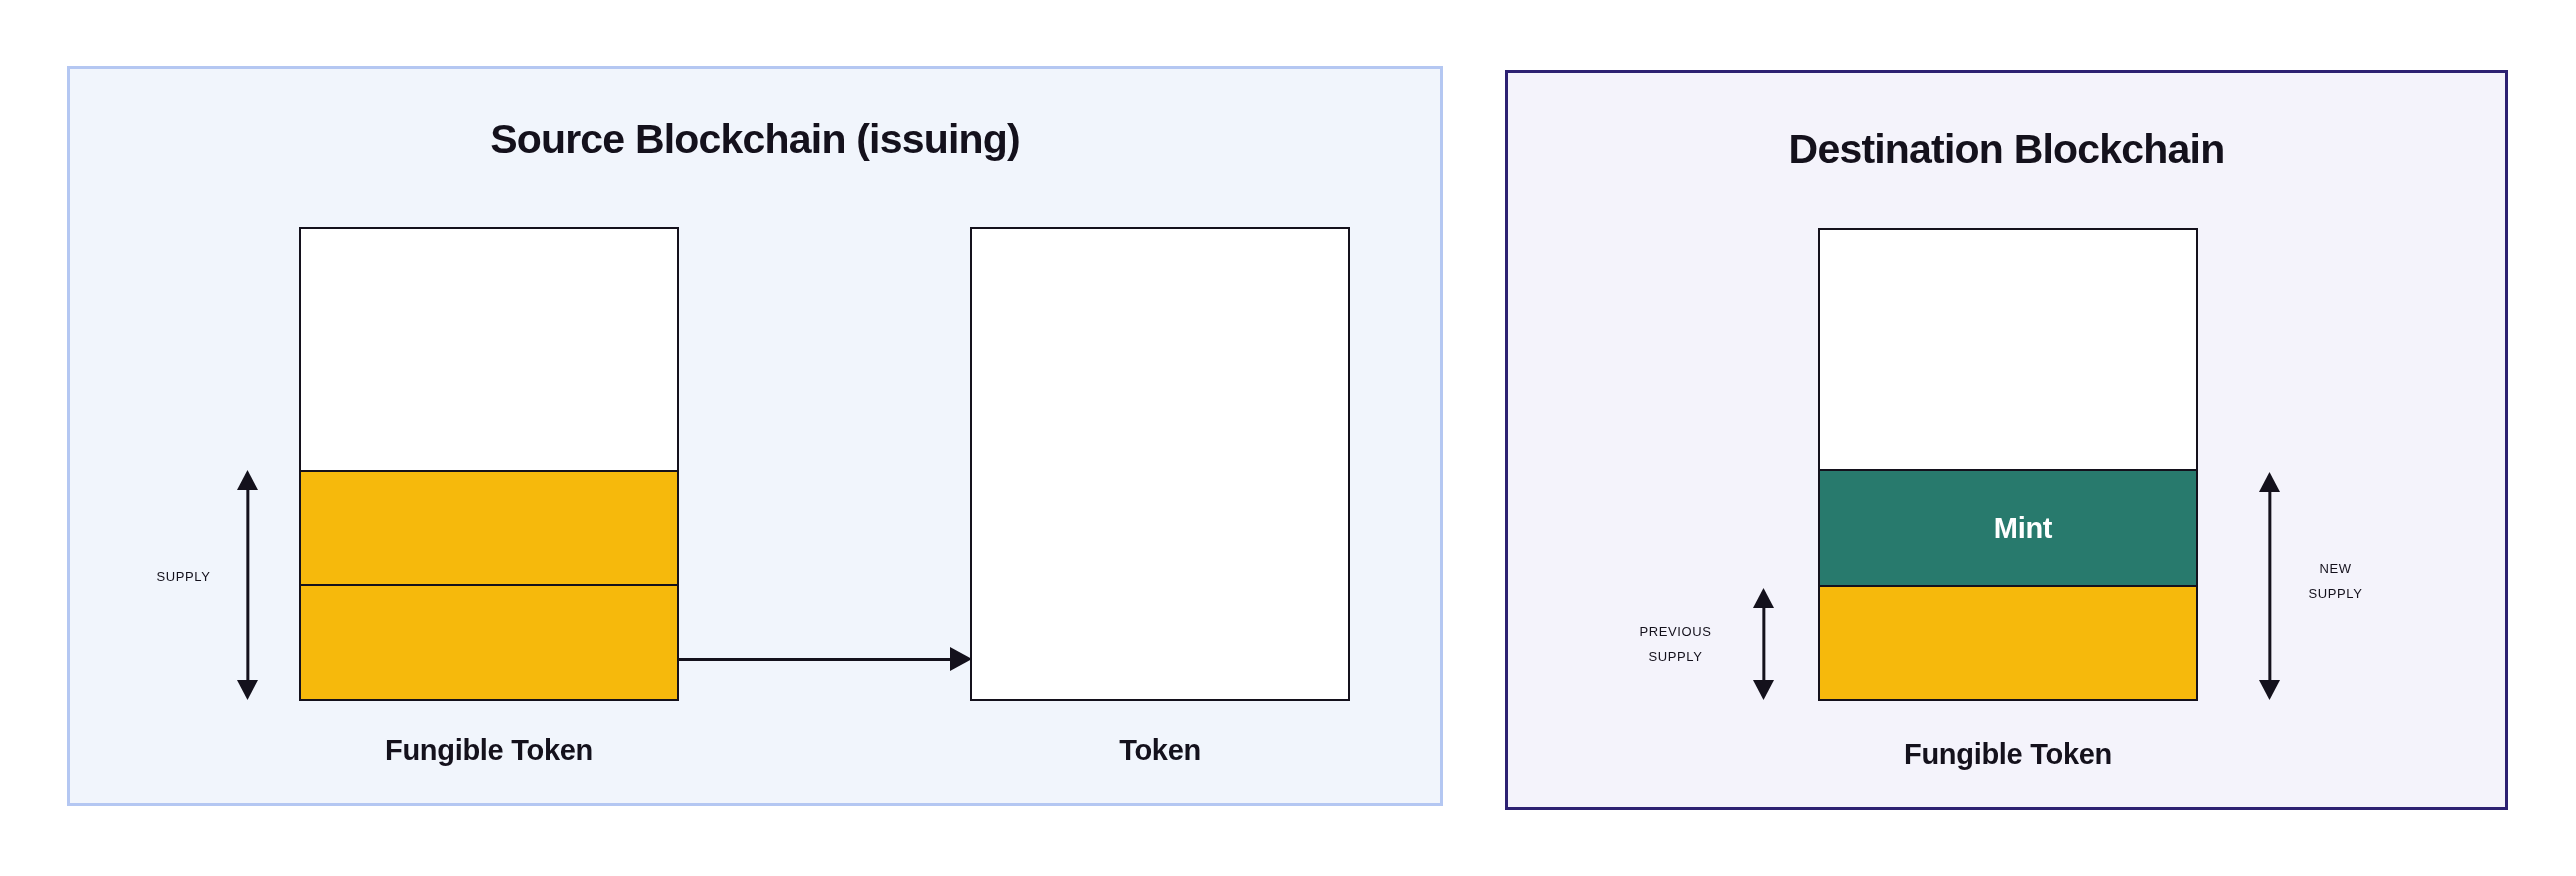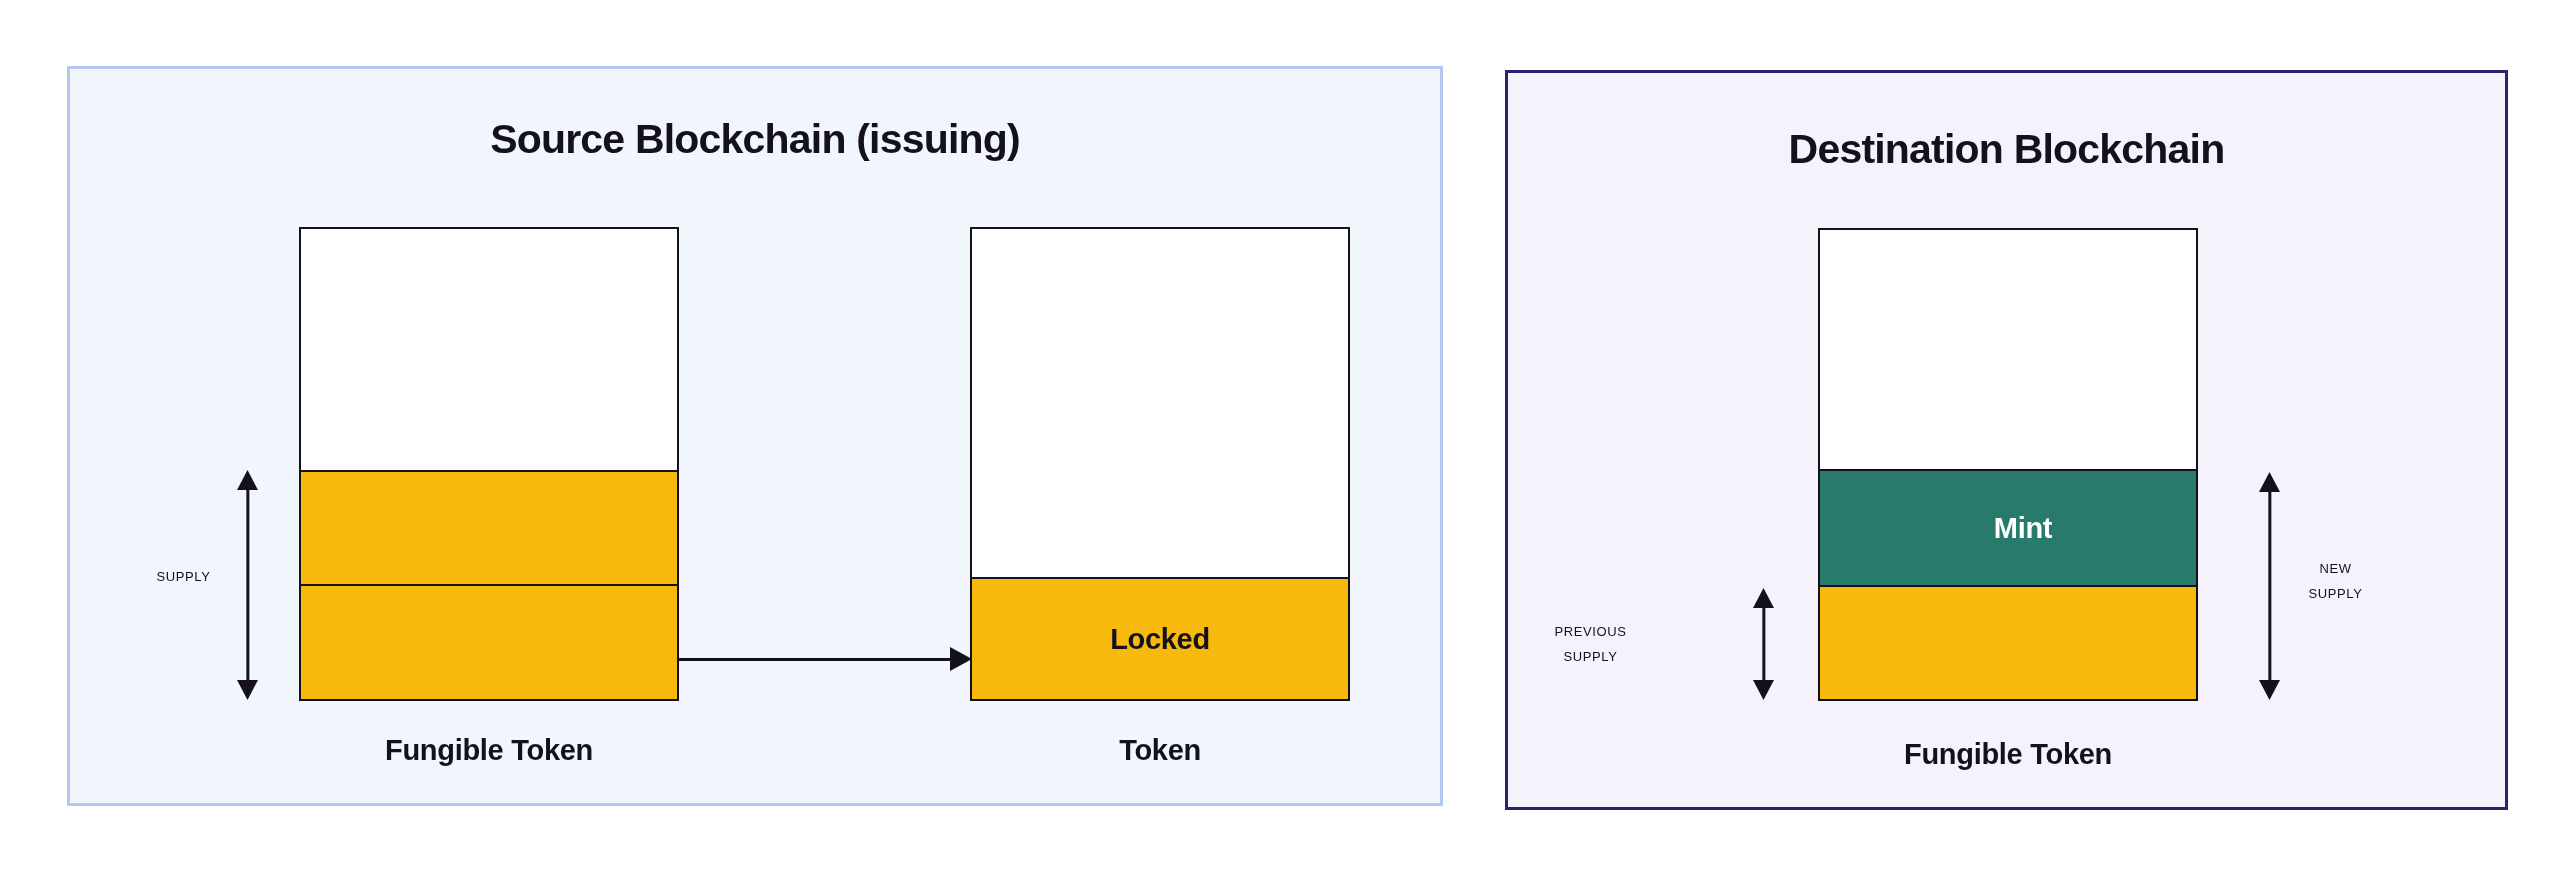--- a/index.html
+++ b/index.html
@@ -49,21 +49,21 @@
 
   .bar-label{position:absolute;text-align:center;font-size:29px;font-weight:600;
     letter-spacing:-0.3px;color:var(--ink);}
   .bl-a{left:299px;top:734px;width:380px;}
   .bl-b{left:970px;top:734px;width:380px;}
   .bl-c{left:1818px;top:738px;width:380px;}
 
   .small-label{position:absolute;text-align:center;font-size:13px;font-weight:400;
     letter-spacing:0.6px;line-height:25.4px;color:var(--ink);}
   .supply-l{left:84px;top:564px;width:199px;}
-  .prev-l{left:1491px;top:619px;width:199px;text-align:center;}
+  .prev-l{left:1576px;top:619px;width:199px;text-align:center;}
   .new-l{left:2236px;top:556px;width:199px;}
 
   .varrow{position:absolute;width:21px;}
   .varrow .vline{position:absolute;left:50%;transform:translateX(-50%);
     top:17.7px;bottom:17.7px;width:3.3px;background:var(--ink);}
   .varrow .head{position:absolute;left:0;width:21px;height:20px;background:var(--ink);}
   .varrow .head.up{top:0;clip-path:polygon(50% 0,0 100%,100% 100%);}
   .varrow .head.down{bottom:0;clip-path:polygon(0 0,100% 0,50% 100%);}
   .supply-arrow{left:237px;top:470px;height:230px;}
   .prev-arrow{left:1753px;top:588px;height:112px;}
@@ -95,23 +95,20 @@
   </div>
   <div class="small-label supply-l">SUPPLY</div>
 
   <div class="harrow">
     <div class="hline"></div>
     <div class="head"></div>
   </div>
 
   <div class="bar bar-b">
     <div class="sec-white"></div>
-    <div class="sec sec-yellow b-yellow">
-      <span class="section-label">Locked</span>
-    </div>
   </div>
 
   <div class="bar-label bl-a">Fungible Token</div>
   <div class="bar-label bl-b">Token</div>
 
   <div class="panel destination"></div>
   <div class="title dest-t">Destination Blockchain</div>
 
   <div class="bar bar-c">
     <div class="sec-white"></div>

